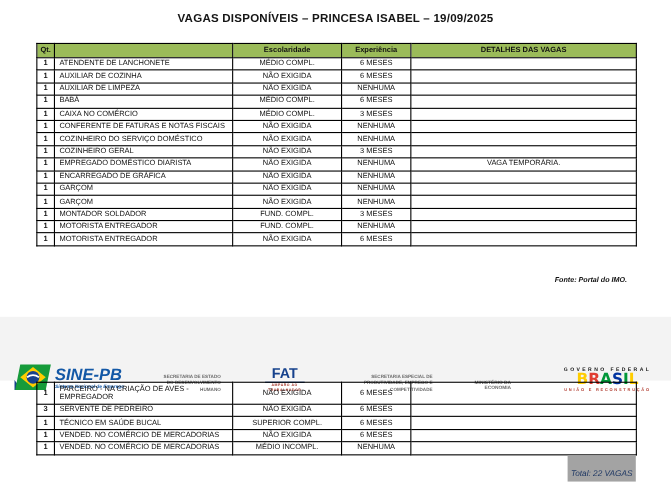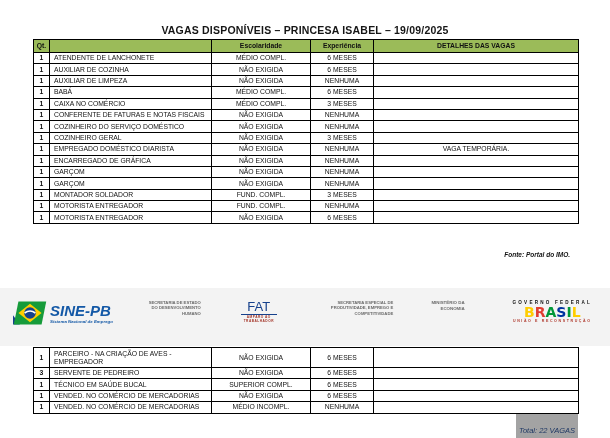--- a/index.html
+++ b/index.html
@@ -1,49 +1,49 @@
 <!DOCTYPE html>
 <html><head>
 <meta charset="utf-8">
 <style>
   html,body{margin:0;padding:0;background:#fff;}
   body{width:610px;height:438px;font-family:"Liberation Sans",sans-serif;}
   .page{position:relative;width:610px;height:438px;background:#fff;overflow:hidden;}
-  .title{position:absolute;top:24px;left:0;width:100%;text-align:center;
+  .title{position:absolute;top:11px;left:0;width:100%;text-align:center;
          font-size:10.5px;font-weight:bold;color:#151515;letter-spacing:.2px;}
   .vtable{position:absolute;left:33px;width:545px;border-collapse:collapse;table-layout:fixed;
           border:1.5px solid #000;}
   .vtable th,.vtable td{border:1px solid #000;font-size:6.8px;line-height:1.15;
           padding:0 2px;color:#111;overflow:hidden;}
   .vtable th{background:#9BBB59;font-weight:bold;text-align:center;height:12px;}
   .t1{top:39px;}
   .t1 tbody tr{height:11.4px;}
   .t2{top:347px;}
   .t2 tbody tr{height:11.4px;}
   .t2 tbody tr:first-child{height:20px;}
   .vtable .c0{text-align:center;font-weight:bold;}
   .vtable .c1{text-align:left;padding-left:4px;}
   .vtable .c2,.vtable .c3,.vtable .c4{text-align:center;}
   .fonte{position:absolute;top:251px;right:40px;font-size:6.5px;font-weight:bold;
          font-style:italic;color:#111;}
   .logoband{position:absolute;left:0;top:288px;width:610px;height:58px;background:#f3f3f3;}
-  .logos{position:absolute;left:13px;top:300px;width:584px;height:44px;
-         display:flex;align-items:flex-start;gap:31px;}
+  .logos{position:absolute;left:13px;top:312px;width:584px;height:44px;
+         display:flex;align-items:flex-end;gap:31px;}
   .logo{display:flex;align-items:center;}
   .sine{width:118px;}
   .sine-text{margin-left:3px;}
   .sine-name{font-size:15px;font-weight:900;font-style:italic;color:#1358A6;line-height:1;}
   .sine-sub{font-size:4.4px;font-weight:bold;font-style:italic;color:#1358A6;margin-top:1px;}
   .pb{width:100px;margin-left:4px;}
   .pb-text{margin-left:4px;font-size:9px;font-weight:800;color:#3d3d3d;line-height:1.05;
            letter-spacing:-.2px;}
   .sedh{width:62px;text-align:right;font-size:4.2px;font-weight:bold;color:#6a6a6a;
         line-height:1.3;margin-left:2px;}
   .fat{margin-left:9px;width:42px;display:block;text-align:center;}
-  .fat-name{font-size:13px;font-weight:400;color:#16418C;line-height:1;
+  .fat-name{font-size:13px;font-weight:700;color:#16418C;line-height:1;
             border-bottom:1.5px solid #16418C;padding-bottom:1px;}
   .fat-sub{font-size:3.2px;font-weight:bold;color:#A33327;letter-spacing:.5px;line-height:1.3;}
   .sepec{width:90px;text-align:right;font-size:4.2px;font-weight:bold;color:#6a6a6a;
          line-height:1.3;margin-left:8px;}
   .ministerio{width:40px;text-align:right;font-size:4.4px;font-weight:bold;color:#6a6a6a;
          line-height:1.3;margin-left:6px;}
   .federal{margin-left:12px;width:104px;display:block;text-align:center;}
   .fed-top{font-size:4.6px;font-weight:900;letter-spacing:2.2px;color:#111;}
   .fed-brasil{font-size:14px;font-weight:900;line-height:1;letter-spacing:0;
               font-family:"DejaVu Sans",sans-serif;}

